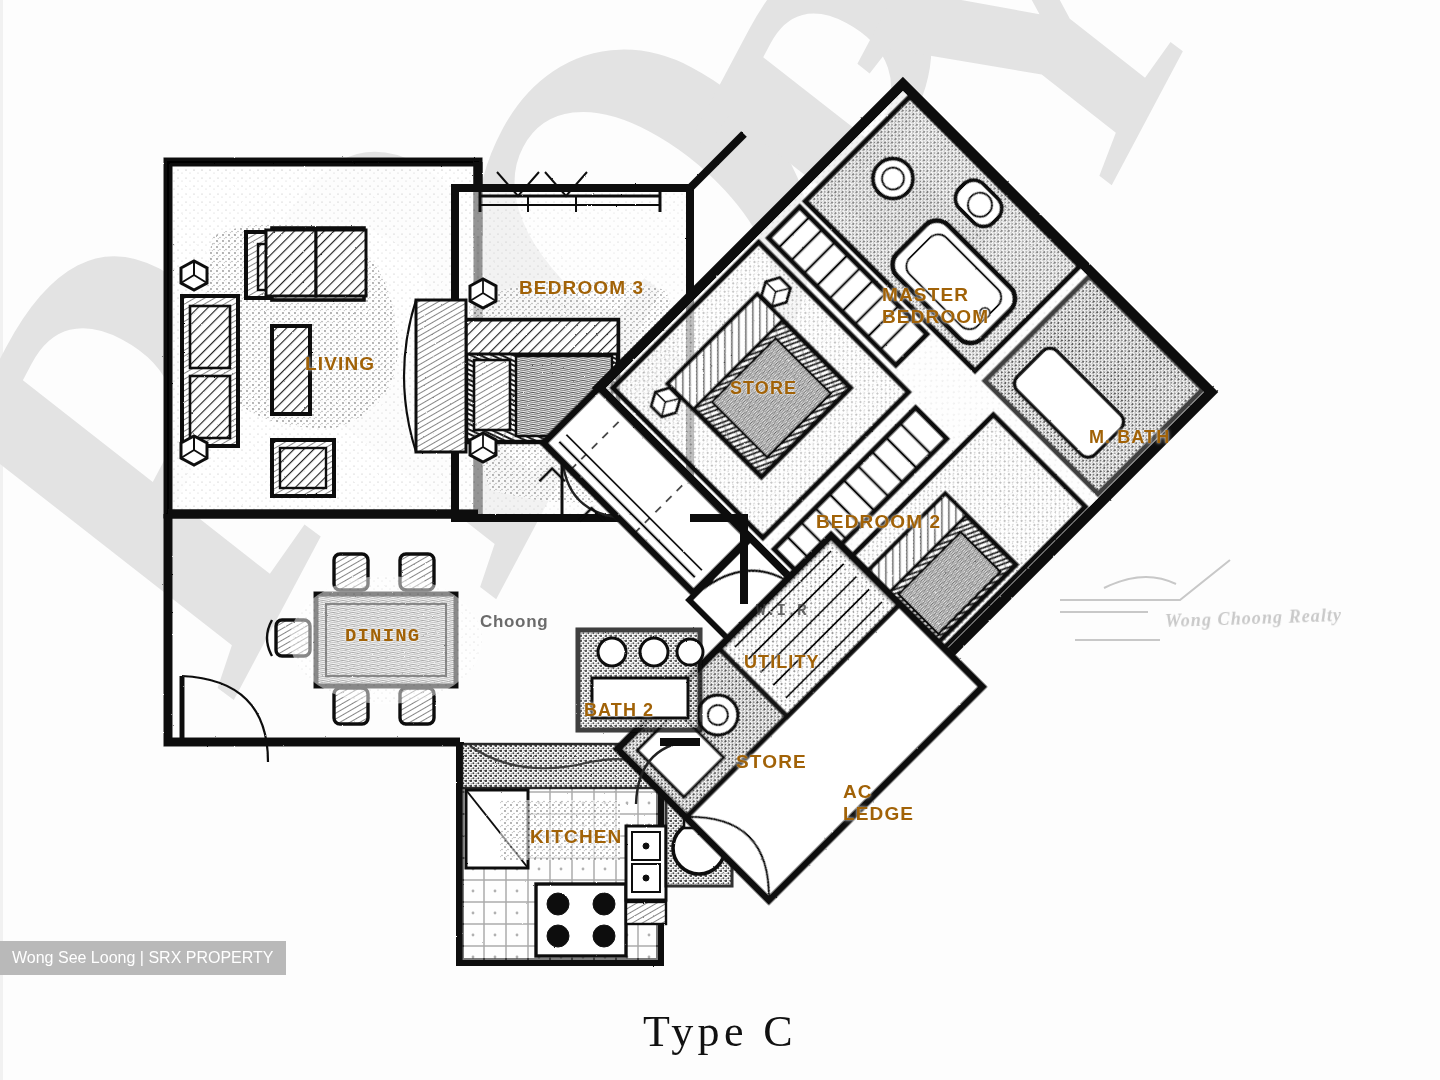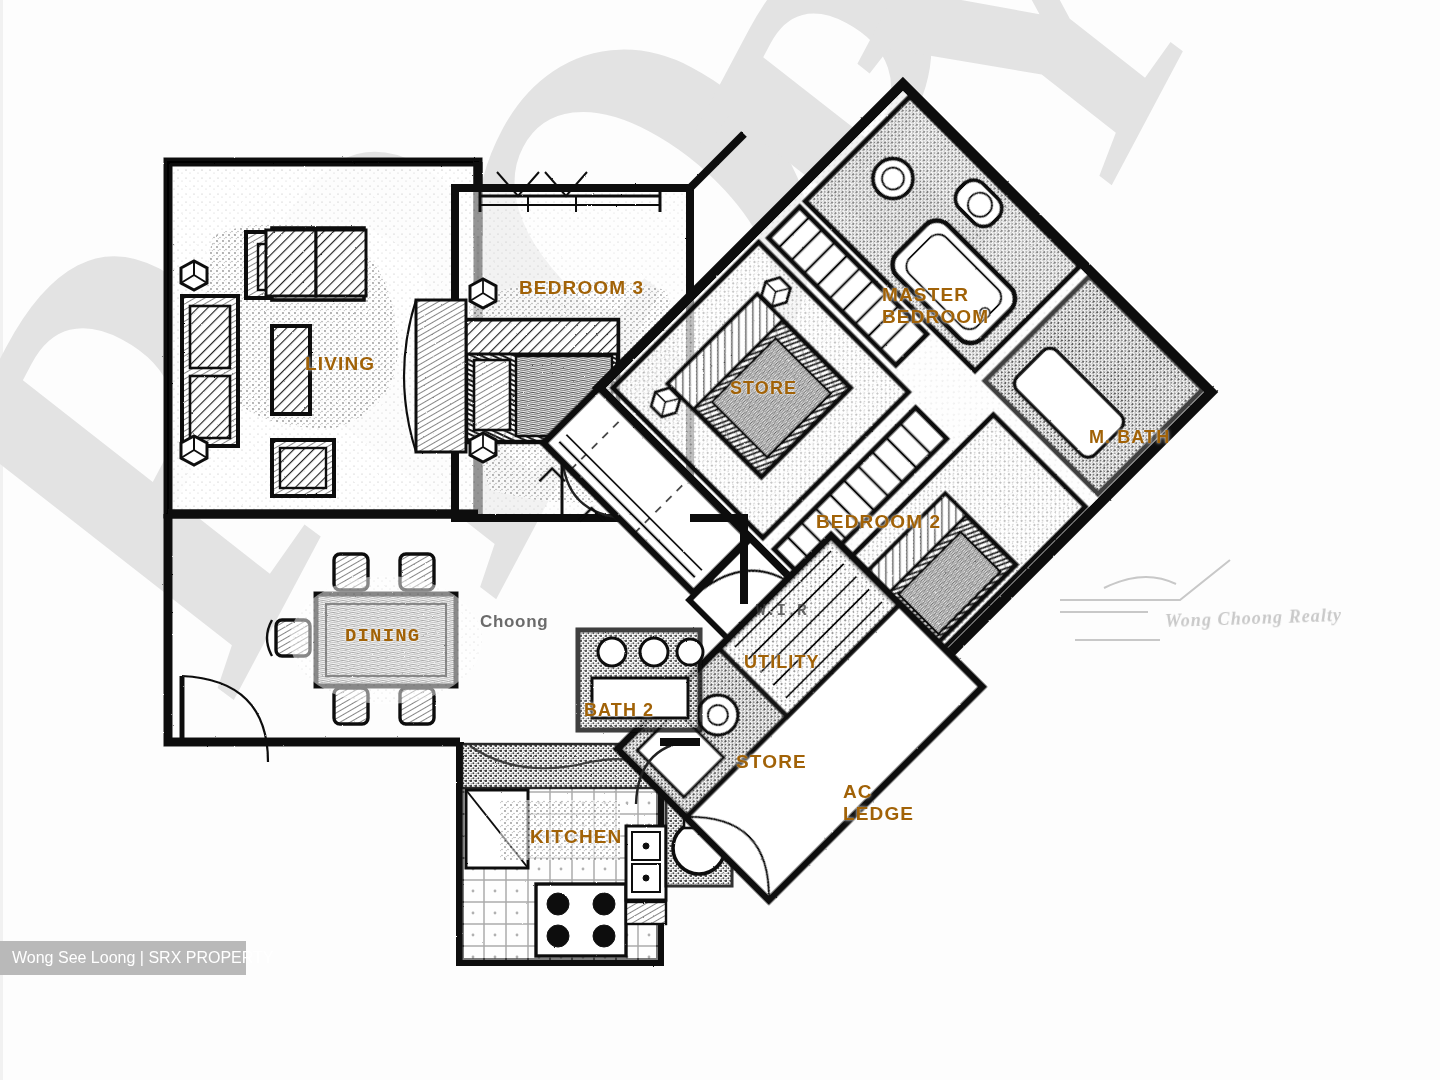--- a/index.html
+++ b/index.html
@@ -63,21 +63,21 @@
     left:0;width:1440px;top:1006px;
     text-align:center;
     font-family:"Liberation Serif", serif;
     font-size:44px;color:#111;letter-spacing:.10em;
     white-space:pre;
   }
 
   
   #credit-bar{
     position:absolute;z-index:9;
-    left:0;top:941px;width:246px;height:34px;
+    left:0;top:941px;width:286px;height:34px;
     background:#b9b9b9;
     display:flex;align-items:center;
   }
   #credit-bar span{
     color:#ffffff;font-size:16px;padding-left:12px;
     font-family:"Liberation Sans", sans-serif;white-space:nowrap;
   }
 </style>
 </head>
 <body>
@@ -455,18 +455,19 @@
       <div class="rlab" style="left: 843px; top: 761px; font-size: 19px; margin-top: 20px;">AC
 LEDGE</div>
     </div>
 
   <div id="annot-layer">
       <div class="faint" style="left: 480px; top: 612px; font-size: 17px;">Choong</div>
       <div class="faint" style="left: 756px; top: 602px; font-size: 16px; font-family: Liberation Mono, monospace;">W.I.R</div>
       <div class="scribble" style="left: 1165px; top: 608px; font-size: 18px;">Wong Choong Realty</div>
     </div>
 
+  <div id="plan-title">Type C</div>
 
   <div id="credit-bar">
     <span>Wong See Loong | SRX PROPERTY</span>
   </div>
 
 </div>
 
 </body></html>

